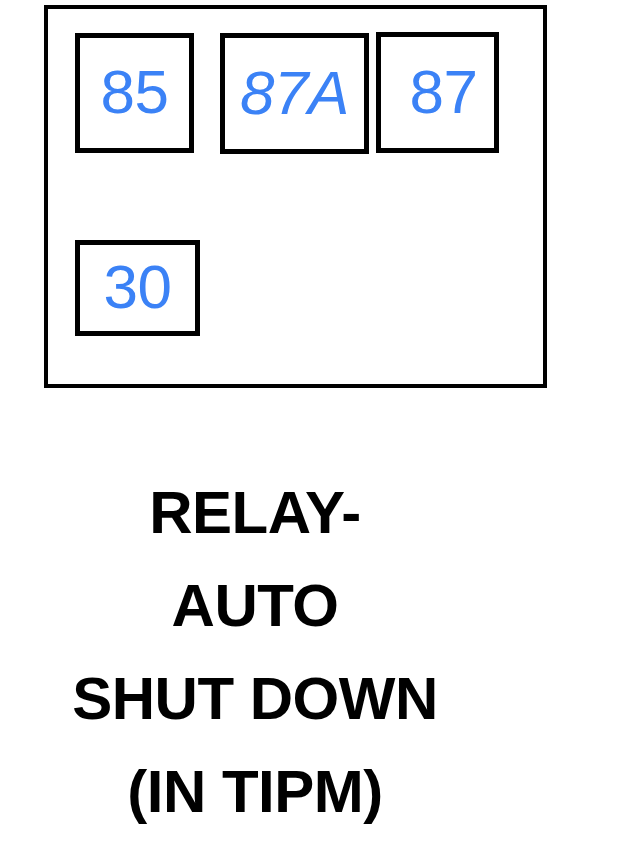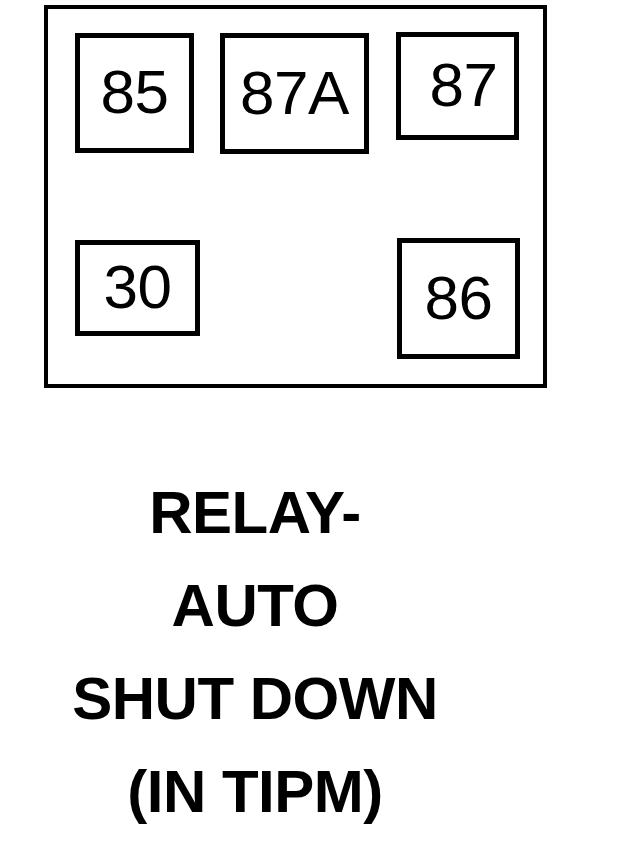--- a/index.html
+++ b/index.html
@@ -38,29 +38,29 @@
     display: flex;
     align-items: center;
     justify-content: center;
   }
   .terminal-label {
     font-family: "Liberation Sans", sans-serif;
     font-weight: 400;
     font-size: 62px;
     line-height: 1;
     letter-spacing: -0.5px;
-    color: #000000;
+    color: #3b82f6;
     white-space: nowrap;
     transform: translateY(-1px);
   }
 
   
   #terminal-85  { left: 27px;  top: 24px;  width: 119px; height: 120px; }
-  #terminal-87a { left: 172px; top: 24px;  width: 149px; height: 121px; }
-  #terminal-87  { left: 348px; top: 23px;  width: 123px; height: 108px; padding-left: 12px; }
+  #terminal-87a { left: 172px; top: 24px;  width: 149px; height: 121px; font-style: italic; }
+  #terminal-87  { left: 328px; top: 23px;  width: 123px; height: 121px; padding-left: 12px; }
   #terminal-30  { left: 27px;  top: 231px; width: 125px; height: 96px; }
   #terminal-86  { left: 349px; top: 229px; width: 123px; height: 121px; }
 
   
   #relay-caption {
     position: absolute;
     left: 0;
     top: 466px;
     width: 518px;
     text-align: center;
@@ -92,23 +92,20 @@
   </div>
 
   <div class="terminal" id="terminal-87">
     <span class="terminal-label">87</span>
   </div>
 
   <div class="terminal" id="terminal-30">
     <span class="terminal-label">30</span>
   </div>
 
-  <div class="terminal" id="terminal-86">
-    <span class="terminal-label">86</span>
-  </div>
 
 </div>
 
 <div id="relay-caption">
   <span class="caption-line">RELAY-</span>
   <span class="caption-line">AUTO</span>
   <span class="caption-line">SHUT DOWN</span>
   <span class="caption-line">(IN TIPM)</span>
 </div>
 

